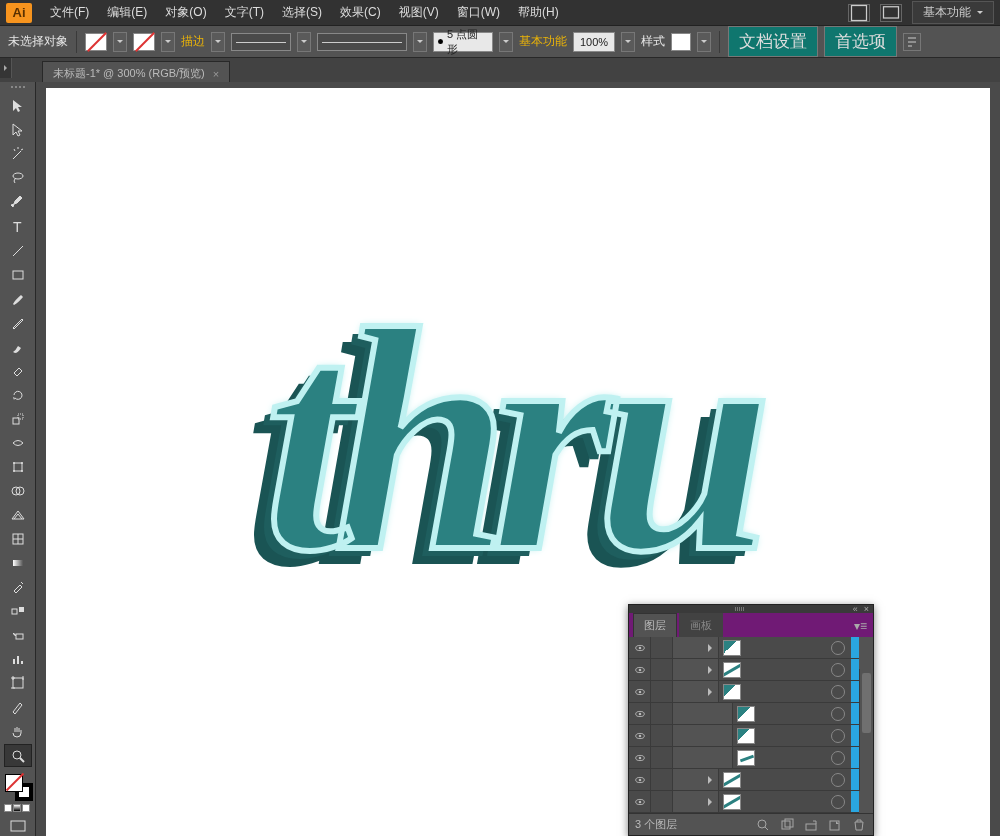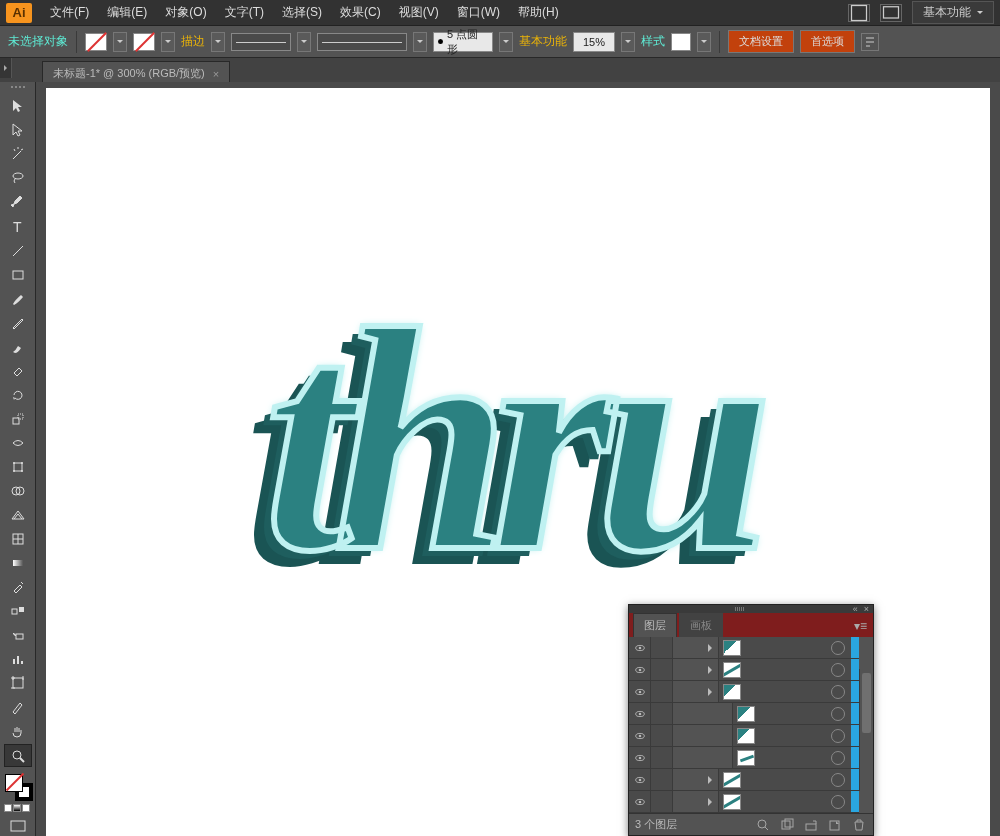--- a/index.html
+++ b/index.html
@@ -8,30 +8,30 @@
 
 .menubar { height: 26px; background: #323232; display: flex; align-items: center; padding: 0 6px; gap: 2px; border-bottom: 1px solid #222; }
 .app-logo { width: 26px; height: 20px; background: #f7941e; color: #5a3100; display: flex; align-items: center; justify-content: center; font-weight: bold; font-size: 13px; border-radius: 2px; margin-right: 8px; }
 .menu-item { padding: 4px 8px; color: #ddd; cursor: pointer; font-size: 12px; }
 .menubar-right { margin-left: auto; display: flex; align-items: center; gap: 10px; }
 .menubar-right .dd { width: 22px; height: 18px; border: 1px solid #666; display: flex; align-items: center; justify-content: center; }
 .workspace-btn { background: #3a3a3a; border: 1px solid #555; padding: 2px 10px; color: #ccc; display: flex; align-items: center; gap: 6px; }
 
 
 .controlbar { height: 32px; background: #535353; display: flex; align-items: center; padding: 0 8px; gap: 6px; border-bottom: 1px solid #282828; font-size: 12px; }
-.ctrl-label { color: #5eead4; }
+.ctrl-label { color: #e5e5e5; }
 .ctrl-label.orange { color: #eab308; }
 .swatch { width: 22px; height: 18px; border: 1px solid #888; background: #fff; position: relative; }
 .swatch.no-fill::after { content: ""; position: absolute; left: -2px; top: 7px; width: 26px; height: 2px; background: #d33; transform: rotate(-45deg); }
 .strokeval { width: 60px; height: 20px; background: #e8e8e8; color: #222; border: 1px solid #888; display: flex; align-items: center; padding: 0 4px; font-size: 11px; }
 .strokeval .bullet { width: 5px; height: 5px; background: #000; border-radius: 50%; margin-right: 4px; }
 .dd-small { width: 14px; height: 20px; border: 1px solid #777; background: #5a5a5a; display: flex; align-items: center; justify-content: center; }
 .dd-small::after { content: ""; border: 3px solid transparent; border-top-color: #ccc; margin-top: 3px; }
 .opacity-box { width: 42px; height: 20px; background: #e8e8e8; color: #222; border: 1px solid #888; display: flex; align-items: center; justify-content: center; font-size: 11px; }
-.rect-btn { padding: 3px 10px; border: 1px solid #777; background: #c2410c; color: #ddd; font-size: 11px; }
+.rect-btn { padding: 3px 10px; border: 1px solid #777; background: #0f766e; color: #ddd; font-size: 17px; }
 .sep { width: 1px; height: 22px; background: #3a3a3a; margin: 0 2px; }
 .brush-prev { width: 60px; height: 18px; border: 1px solid #888; background: #4a4a4a; position: relative; }
 .brush-prev::after { content: ""; position: absolute; left: 4px; right: 4px; top: 8px; height: 1px; background: #ccc; }
 .graphic-style { width: 20px; height: 18px; border: 1px solid #888; background: #fff; }
 
 
 .tabbar { height: 28px; background: #424242; display: flex; align-items: flex-end; padding-left: 42px; border-bottom: 1px solid #282828; }
 .doctab { background: #535353; padding: 4px 10px; font-size: 11px; color: #bbb; display: flex; align-items: center; gap: 8px; border: 1px solid #282828; border-bottom: none; }
 .doctab .close { font-size: 11px; color: #999; cursor: pointer; }
 .dock-tab { position: absolute; left: 0; top: 58px; width: 12px; height: 20px; background: #353535; border-right: 1px solid #555; display:flex; align-items:center; justify-content:center;}
@@ -55,21 +55,21 @@
 .fillstroke .strk { position: absolute; right: 0; bottom: 0; width: 18px; height: 18px; border: 4px solid #000; background: #fff; box-sizing: border-box; }
 .color-mode { width: 28px; display: flex; gap: 1px; margin-top: 2px; }
 .color-mode div { width: 8px; height: 8px; border: 1px solid #888; }
 .screen-mode { width: 28px; height: 20px; display:flex; align-items:center; justify-content:center; margin-top: 4px; }
 
 
 .layers-panel { position: absolute; right: 126px; bottom: 0; width: 246px; height: 232px; background: #535353; border: 1px solid #222; box-shadow: 0 2px 8px rgba(0,0,0,0.5); display: flex; flex-direction: column; }
 .panel-topgrip { height: 8px; background: #3a3a3a; display: flex; justify-content: flex-end; align-items: center; padding: 0 4px; gap: 6px; font-size: 9px; color: #aaa; }
 .panel-topgrip .gripcenter { flex:1; display:flex; justify-content:center; gap:1px; }
 .panel-topgrip .gripcenter span { width:1px; height:4px; background:#777; }
-.panel-tabs { height: 24px; background: #7f1d1d; display: flex; align-items: flex-end; padding-left: 4px; }
+.panel-tabs { height: 24px; background: #701a75; display: flex; align-items: flex-end; padding-left: 4px; }
 .ptab { padding: 4px 10px; font-size: 11px; color: #bbb; background: #535353; border: 1px solid #333; border-bottom: none; margin-right: 2px; }
 .ptab.inactive { background: #424242; color: #888; border-top-color: #424242; border-left-color: #424242; border-right-color: #424242;}
 .panel-menu { margin-left: auto; padding: 4px 6px; color: #aaa; cursor: pointer; }
 .panel-body { flex: 1; background: #4a4a4a; overflow-y: auto; }
 .layer-row { height: 22px; display: flex; align-items: center; border-bottom: 1px solid #3a3a3a; font-size: 11px; }
 .vis { width: 22px; height: 100%; border-right: 1px solid #3a3a3a; display: flex; align-items: center; justify-content: center; }
 .vis svg { width: 12px; height: 12px; }
 .lock { width: 22px; height: 100%; border-right: 1px solid #3a3a3a; }
 .hier { height: 100%; border-right: 1px solid #3a3a3a; background: #535353; display:flex; align-items:center; justify-content:flex-end; padding-right:2px; }
 .hier.w1 { width: 46px; }
@@ -137,21 +137,21 @@
   <div class="brush-prev"></div>
   <div class="dd-small"></div>
   <div class="brush-prev" style="width:90px"></div>
   <div class="dd-small"></div>
   <div class="strokeval">
       <span class="bullet"></span>
       <span>5 点圆形</span>
     </div>
   <div class="dd-small"></div>
   <span class="ctrl-label orange">基本功能</span>
-  <div class="opacity-box">15%</div>
+  <div class="opacity-box">100%</div>
   <div class="dd-small"></div>
   <span class="ctrl-label">样式</span>
   <div class="graphic-style"></div>
   <div class="dd-small"></div>
   <div class="sep"></div>
   <div class="rect-btn">文档设置</div>
   <div class="rect-btn">首选项</div>
   <div style="width:18px;height:18px;border:1px solid #777;display:flex;align-items:center;justify-content:center">
       <svg width="12" height="12" viewBox="0 0 12 12">
         <path d="M2 2h8M2 6h8M2 10h4" stroke="#ccc" fill="none"></path>

